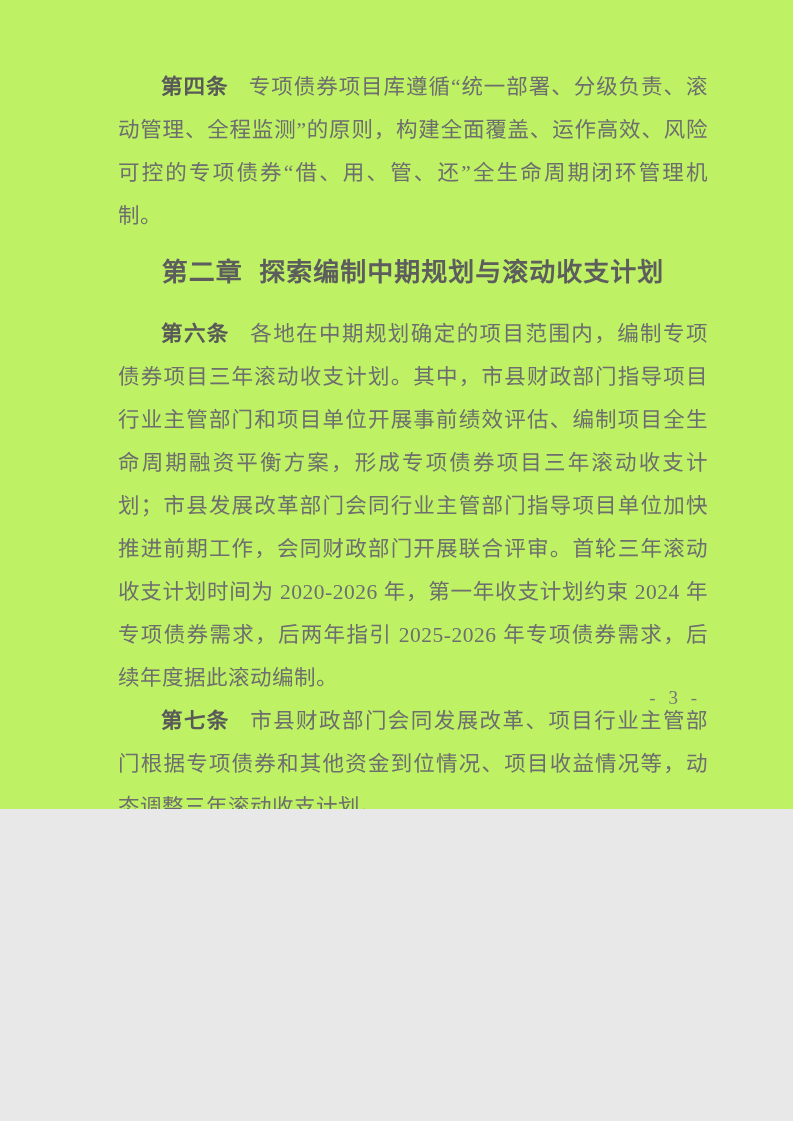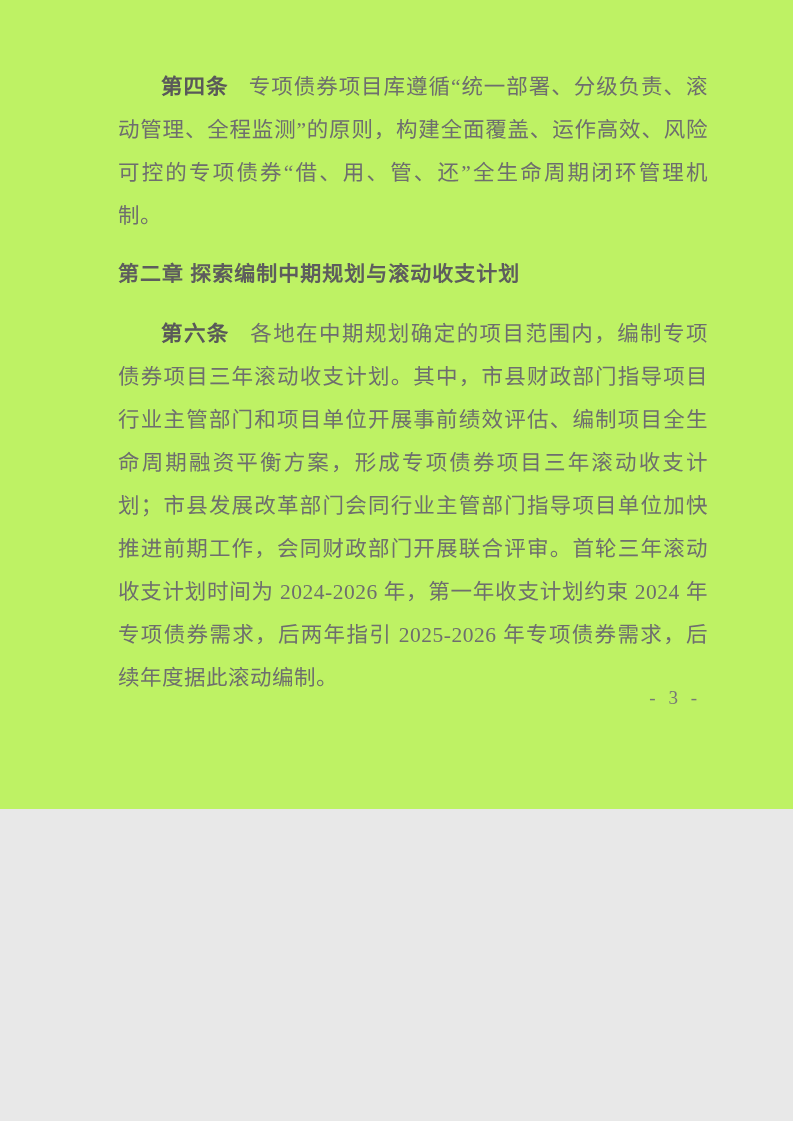--- a/index.html
+++ b/index.html
@@ -32,26 +32,28 @@
     text-indent: 2em;
     letter-spacing: 0.5px;
   }
   .article .article-label {
     font-weight: bold;
     color: #595959;
     margin-right: 0.95em;
   }
   .chapter {
     margin: 15px 0 17px 0;
-    font-size: 21px;
+    font-size: 26px;
     line-height: 43px;
     font-weight: bold;
     color: #5d5d5d;
+    text-align: center;
     text-indent: 0;
     letter-spacing: 1px;
+    font-family: Liberation Mono, monospace;
   }
   .page-number {
     position: absolute;
     right: 92px;
     bottom: 100px;
     color: #777777;
     font-size: 19px;
     letter-spacing: 4px;
     white-space: pre;
   }
@@ -60,19 +62,20 @@
 <body>
 
 <div class="page">
   <div class="content">
 
     <p class="article"><span class="article-label">第四条</span><span>专项债券项目库遵循“统一部署、分级负责、滚动管理、全程监测”的原则，构建全面覆盖、运作高效、风险可控的专项债券“借、用、管、还”全生命周期闭环管理机制。</span></p>
 
     <h2 class="chapter">第二章 探索编制中期规划与滚动收支计划</h2>
 
 
-    <p class="article"><span class="article-label">第六条</span><span>各地在中期规划确定的项目范围内，编制专项债券项目三年滚动收支计划。其中，市县财政部门指导项目行业主管部门和项目单位开展事前绩效评估、编制项目全生命周期融资平衡方案，形成专项债券项目三年滚动收支计划；市县发展改革部门会同行业主管部门指导项目单位加快推进前期工作，会同财政部门开展联合评审。首轮三年滚动收支计划时间为 2024-2026 年，第一年收支计划约束 2024 年专项债券需求，后两年指引 2025-2026 年专项债券需求，后续年度据此滚动编制。</span></p>
+    <p class="article"><span class="article-label">第六条</span><span>各地在中期规划确定的项目范围内，编制专项债券项目三年滚动收支计划。其中，市县财政部门指导项目行业主管部门和项目单位开展事前绩效评估、编制项目全生命周期融资平衡方案，形成专项债券项目三年滚动收支计划；市县发展改革部门会同行业主管部门指导项目单位加快推进前期工作，会同财政部门开展联合评审。首轮三年滚动收支计划时间为 2020-2026 年，第一年收支计划约束 2024 年专项债券需求，后两年指引 2025-2026 年专项债券需求，后续年度据此滚动编制。</span></p>
 
+    <p class="article"><span class="article-label">第七条</span><span>市县财政部门会同发展改革、项目行业主管部门根据专项债券和其他资金到位情况、项目收益情况等，动态调整三年滚动收支计划。</span></p>
 
   </div>
 
   <div class="page-number">- 3 -</div>
 </div>
 
 </body></html>

